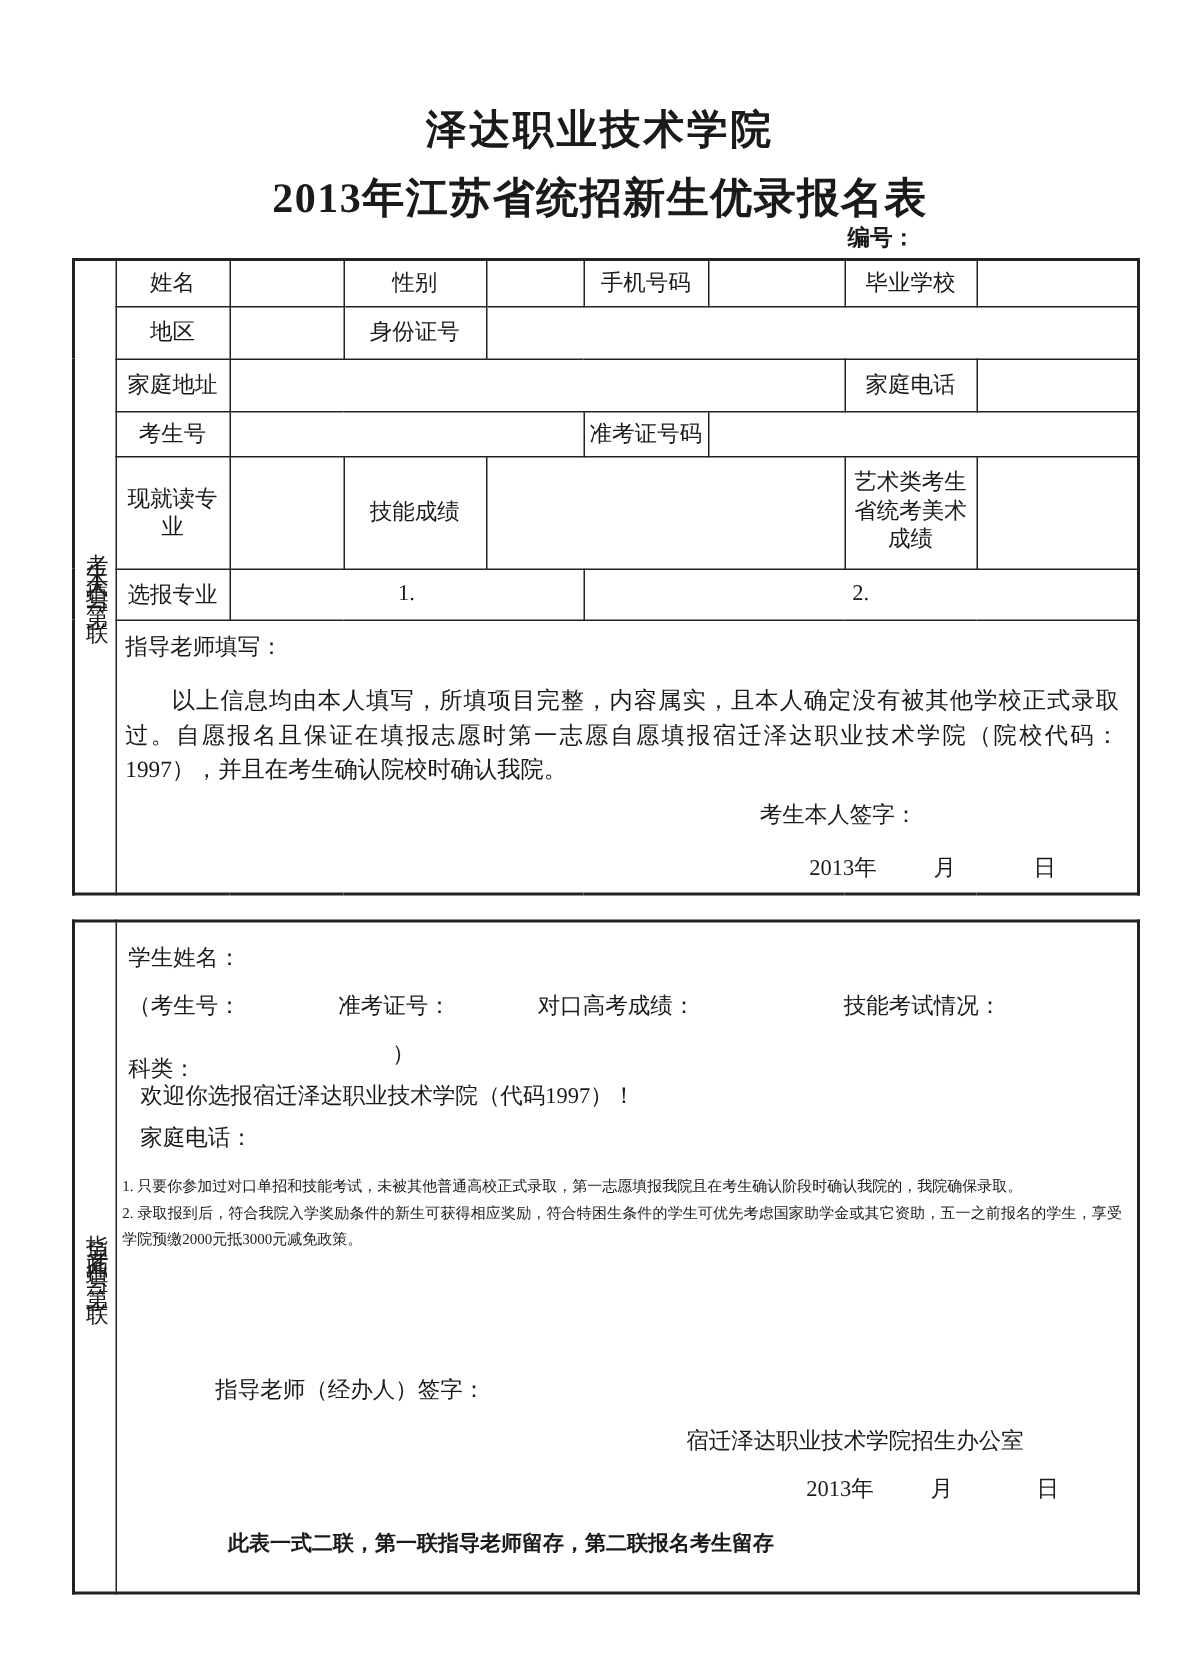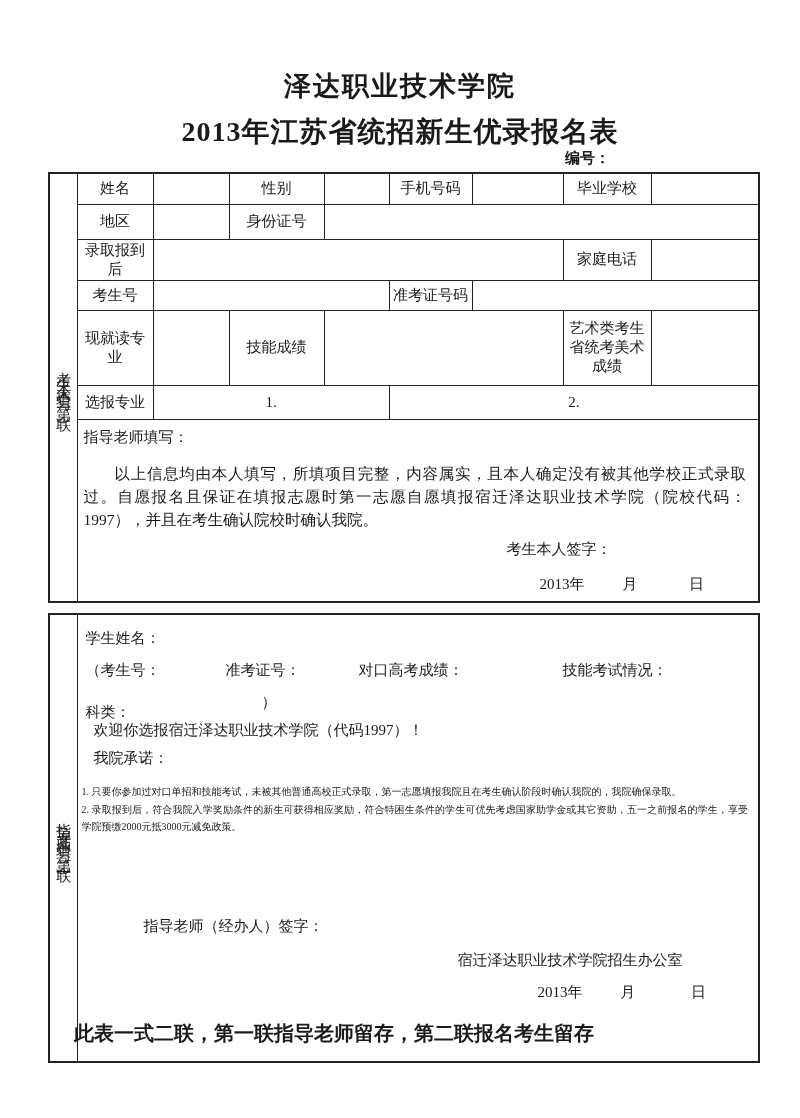--- a/index.html
+++ b/index.html
@@ -30,21 +30,21 @@
   .abs { position:absolute; white-space:nowrap; font-size:15px; }
   .para {
     position:absolute; left:6px; right:12px; font-size:15.5px;
     line-height:23px; text-indent:2em; text-align:justify; white-space:normal;
   }
   .items { position:absolute; left:4px; right:10px; top:168px; font-size:10px; }
   .items p { line-height:17.5px; text-align:justify; margin:0; }
   .dateline span { display:inline-block; }
   .footer {
     position:absolute; left:0; top:1020px; width:668px;
-    text-align:center; font-size:20px; font-weight:bold;
+    text-align:center; font-size:14px; font-weight:bold;
   }
 </style>
 </head>
 <body>
 
 <div class="page-title title1">泽达职业技术学院</div>
 <div class="page-title title2">2013年江苏省统招新生优录报名表</div>
 <div class="serial">编号：</div>
 
 <table class="form" id="table1">
@@ -71,21 +71,21 @@
     <td>毕业学校</td>
     <td></td>
   </tr>
   <tr style="height:35px">
     <td>地区</td>
     <td></td>
     <td>身份证号</td>
     <td colspan="5"></td>
   </tr>
   <tr style="height:35px">
-    <td>录取报到后</td>
+    <td>家庭地址</td>
     <td colspan="5"></td>
     <td>家庭电话</td>
     <td></td>
   </tr>
   <tr style="height:30px">
     <td>考生号</td>
     <td colspan="3"></td>
     <td>准考证号码</td>
     <td colspan="3"></td>
   </tr>
@@ -134,21 +134,21 @@
         <span class="abs" style="left:281px; top:46px;">对口高考成绩：</span>
         <span class="abs" style="left:485px; top:46px;">技能考试情况：</span>
       </div>
 
       <div>
         <span class="abs" style="left:8px;   top:78px;margin-top:10px;">科类：</span>
         <span class="abs" style="left:184px; top:78px;">）</span>
       </div>
 
       <div class="abs" style="left:16px; top:106px;">欢迎你选报宿迁泽达职业技术学院（代码1997）！</div>
-      <div class="abs" style="left:16px; top:134px;">我院承诺：</div>
+      <div class="abs" style="left:16px; top:134px;">家庭电话：</div>
 
       <div class="items">
         <p>1. 只要你参加过对口单招和技能考试，未被其他普通高校正式录取，第一志愿填报我院且在考生确认阶段时确认我院的，我院确保录取。</p>
         <p>2. 录取报到后，符合我院入学奖励条件的新生可获得相应奖励，符合特困生条件的学生可优先考虑国家助学金或其它资助，五一之前报名的学生，享受学院预缴2000元抵3000元减免政策。</p>
       </div>
 
       <div class="abs" style="left:66px;  top:302px;">指导老师（经办人）签字：</div>
       <div class="abs" style="left:380px; top:336px;">宿迁泽达职业技术学院招生办公室</div>
       <div class="abs dateline" style="left:460px; top:368px;">
         <span>2013年</span>

